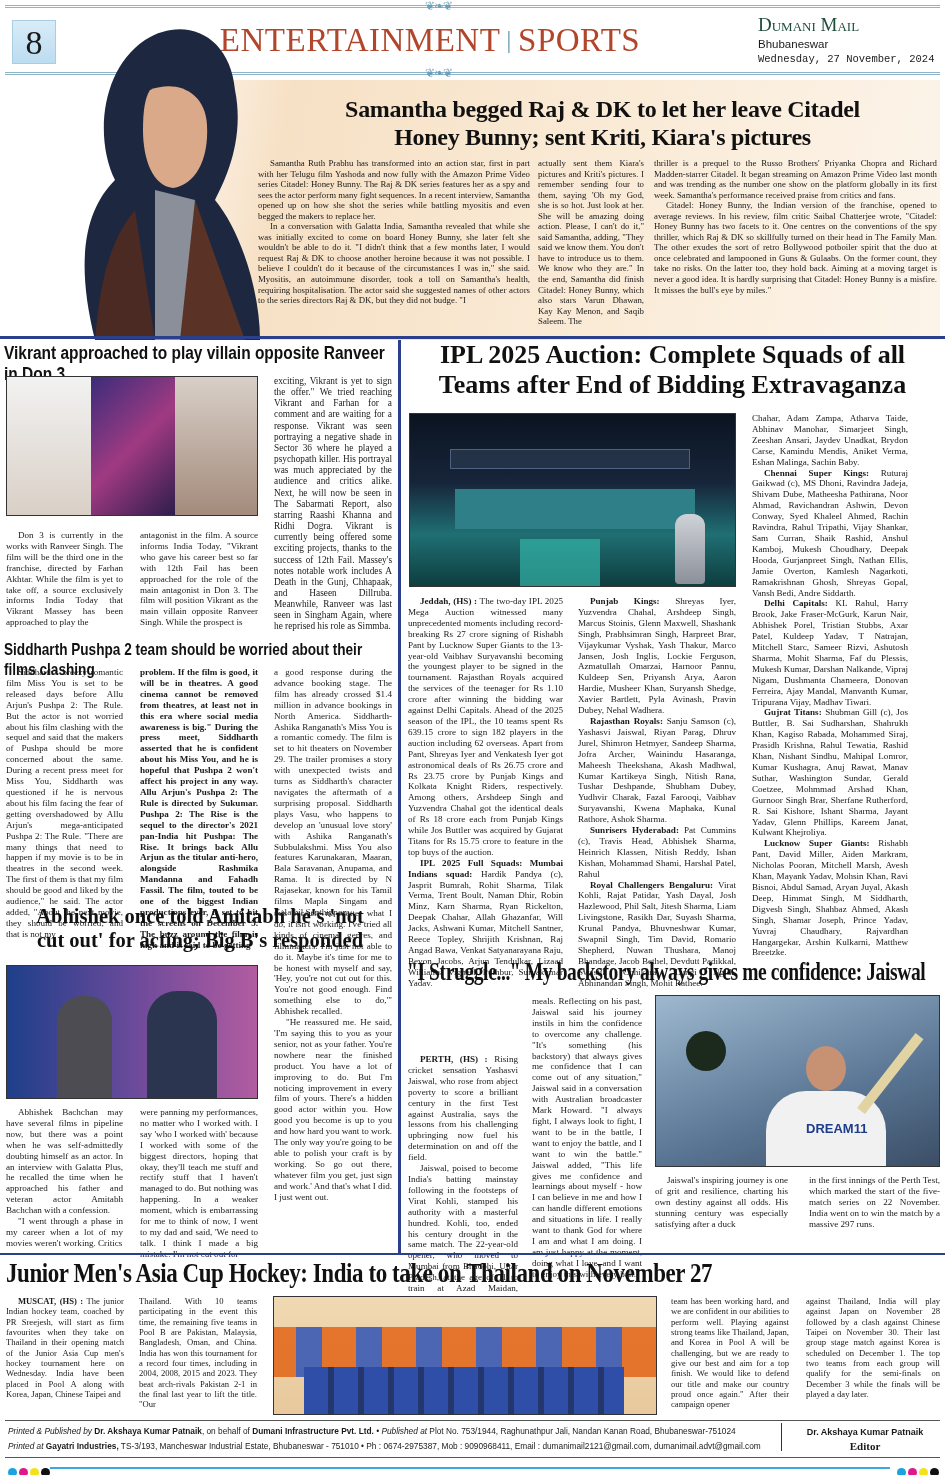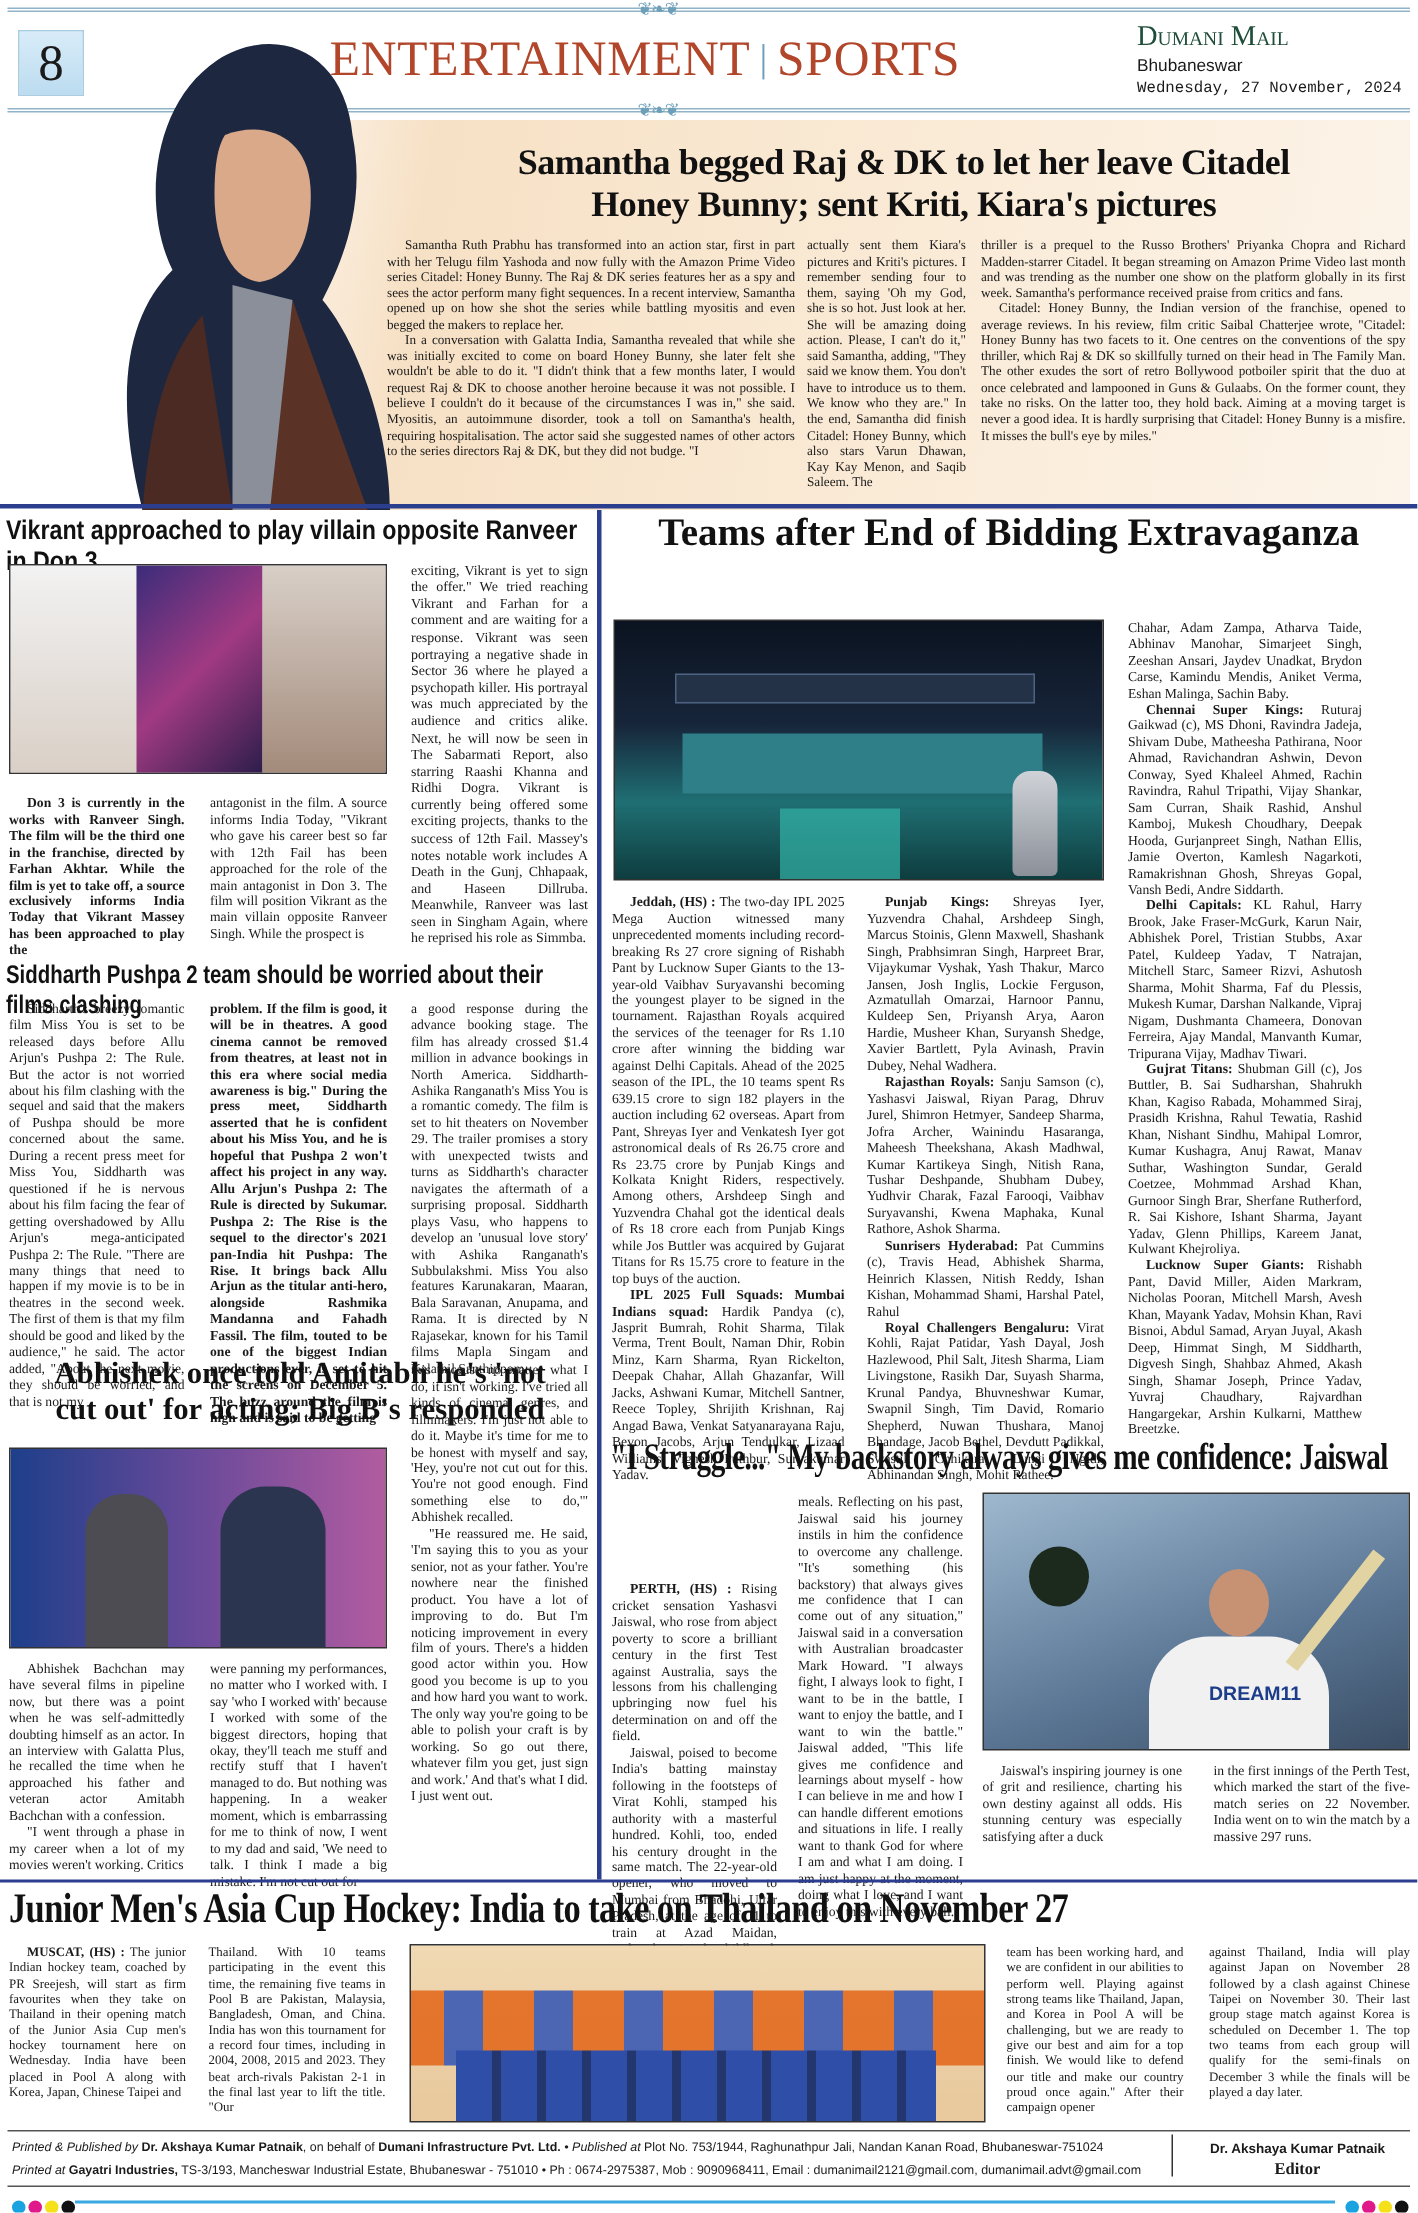--- a/index.html
+++ b/index.html
@@ -73,21 +73,21 @@
   <p>Citadel: Honey Bunny, the Indian version of the franchise, opened to average reviews. In his review, film critic Saibal Chatterjee wrote, "Citadel: Honey Bunny has two facets to it. One centres on the conventions of the spy thriller, which Raj &amp; DK so skillfully turned on their head in The Family Man. The other exudes the sort of retro Bollywood potboiler spirit that the duo at once celebrated and lampooned in Guns &amp; Gulaabs. On the former count, they take no risks. On the latter too, they hold back. Aiming at a moving target is never a good idea. It is hardly surprising that Citadel: Honey Bunny is a misfire. It misses the bull's eye by miles."</p>
 </div>
 <div class="hr" style="left:0;top:336px;width:945px;height:3px;"></div>
 
 <div class="hl" style="left:4px;top:343px;width:392px;font-size:18px;font-family:'Liberation Sans Narrow','Liberation Sans',sans-serif;transform:scaleX(0.86);transform-origin:left;width:455px;text-align:left;">Vikrant approached to play villain opposite Ranveer in Don 3</div>
 <div class="photo" style="left:6px;top:376px;width:252px;height:140px;background:#ddd;">
   <div style="position:absolute;left:0;top:0;width:84px;height:140px;background:linear-gradient(#f2f2f2,#d9cfc6);"></div>
   <div style="position:absolute;left:84px;top:0;width:84px;height:140px;background:linear-gradient(135deg,#3b2c7a,#a03a82,#2b1d4a);"></div>
   <div style="position:absolute;left:168px;top:0;width:84px;height:140px;background:linear-gradient(#d8cfc8,#a38a7a);"></div>
 </div>
-<div class="col" style="left:6px;top:530px;width:117px;font-weight:bold;">
+<div class="col" style="left:6px;top:530px;width:117px;">
   <p>Don 3 is currently in the works with Ranveer Singh. The film will be the third one in the franchise, directed by Farhan Akhtar. While the film is yet to take off, a source exclusively informs India Today that Vikrant Massey has been approached to play the</p>
 </div>
 <div class="col" style="left:140px;top:530px;width:118px;">
   <p style="text-indent:0">antagonist in the film. A source informs India Today, "Vikrant who gave his career best so far with 12th Fail has been approached for the role of the main antagonist in Don 3. The film will position Vikrant as the main villain opposite Ranveer Singh. While the prospect is</p>
 </div>
 <div class="col" style="left:274px;top:376px;width:118px;font-size:9.3px;">
   <p style="text-indent:0">exciting, Vikrant is yet to sign the offer." We tried reaching Vikrant and Farhan for a comment and are waiting for a response. Vikrant was seen portraying a negative shade in Sector 36 where he played a psychopath killer. His portrayal was much appreciated by the audience and critics alike. Next, he will now be seen in The Sabarmati Report, also starring Raashi Khanna and Ridhi Dogra. Vikrant is currently being offered some exciting projects, thanks to the success of 12th Fail. Massey's notes notable work includes A Death in the Gunj, Chhapaak, and Haseen Dillruba. Meanwhile, Ranveer was last seen in Singham Again, where he reprised his role as Simmba.</p>
 </div>
 
 <div class="hl" style="left:4px;top:640px;font-size:17px;font-family:'Liberation Sans',sans-serif;transform:scaleX(0.8);transform-origin:left;width:490px;text-align:left;">Siddharth Pushpa 2 team should be worried about their films clashing</div>
@@ -117,20 +117,21 @@
   <p style="text-indent:0">were panning my performances, no matter who I worked with. I say 'who I worked with' because I worked with some of the biggest directors, hoping that okay, they'll teach me stuff and rectify stuff that I haven't managed to do. But nothing was happening. In a weaker moment, which is embarrassing for me to think of now, I went to my dad and said, 'We need to talk. I think I made a big mistake. I'm not cut out for</p>
 </div>
 <div class="col" style="left:274px;top:908px;width:118px;">
   <p style="text-indent:0">this because no matter what I do, it isn't working. I've tried all kinds of cinema, genres, and filmmakers. I'm just not able to do it. Maybe it's time for me to be honest with myself and say, 'Hey, you're not cut out for this. You're not good enough. Find something else to do,'" Abhishek recalled.</p>
   <p>"He reassured me. He said, 'I'm saying this to you as your senior, not as your father. You're nowhere near the finished product. You have a lot of improving to do. But I'm noticing improvement in every film of yours. There's a hidden good actor within you. How good you become is up to you and how hard you want to work. The only way you're going to be able to polish your craft is by working. So go out there, whatever film you get, just sign and work.' And that's what I did. I just went out.</p>
 </div>
 
 <div class="divider-v" style="left:398px;top:340px;height:913px;"></div>
 
 <div class="hl" style="left:405px;top:340px;width:535px;font-size:26px;">
+  <div>IPL 2025 Auction: Complete Squads of all</div>
   <div>Teams after End of Bidding Extravaganza</div>
 </div>
 <div class="photo" style="left:409px;top:413px;width:327px;height:174px;background:linear-gradient(#0b1320 0%,#17253a 40%,#1f6f73 70%,#0e3d3f 100%);">
   <div style="position:absolute;left:40px;top:35px;width:240px;height:20px;background:#243248;border:1px solid #4d6280;"></div>
   <div style="position:absolute;left:45px;top:75px;width:240px;height:40px;background:#2f7f88;"></div>
   <div style="position:absolute;left:265px;top:100px;width:30px;height:70px;background:linear-gradient(#cfd3d8,#8b9099);border-radius:12px 12px 4px 4px;"></div>
   <div style="position:absolute;left:110px;top:125px;width:80px;height:49px;background:#33b3a6;opacity:0.7;"></div>
 </div>
 <div class="col" style="left:408px;top:596px;width:155px;">
   <p><b>Jeddah, (HS) :</b> <span>The two-day IPL 2025 Mega Auction witnessed many unprecedented moments including record-breaking Rs 27 crore signing of Rishabh Pant by Lucknow Super Giants to the 13-year-old Vaibhav Suryavanshi becoming the youngest player to be signed in the tournament. Rajasthan Royals acquired the services of the teenager for Rs 1.10 crore after winning the bidding war against Delhi Capitals. Ahead of the 2025 season of the IPL, the 10 teams spent Rs 639.15 crore to sign 182 players in the auction including 62 overseas. Apart from Pant, Shreyas Iyer and Venkatesh Iyer got astronomical deals of Rs 26.75 crore and Rs 23.75 crore by Punjab Kings and Kolkata Knight Riders, respectively. Among others, Arshdeep Singh and Yuzvendra Chahal got the identical deals of Rs 18 crore each from Punjab Kings while Jos Buttler was acquired by Gujarat Titans for Rs 15.75 crore to feature in the top buys of the auction.</span></p>

